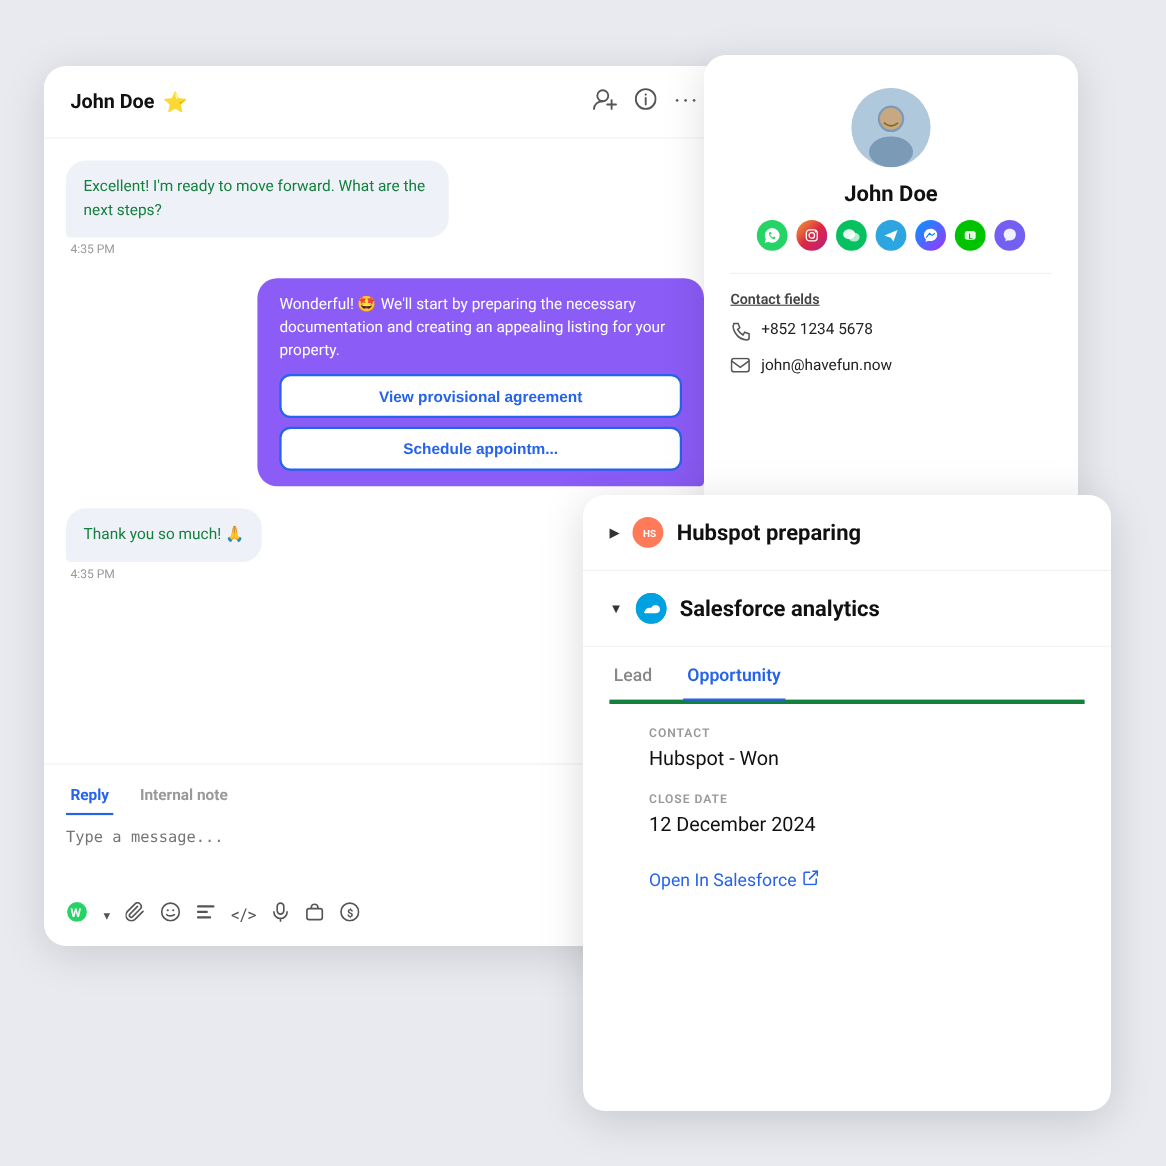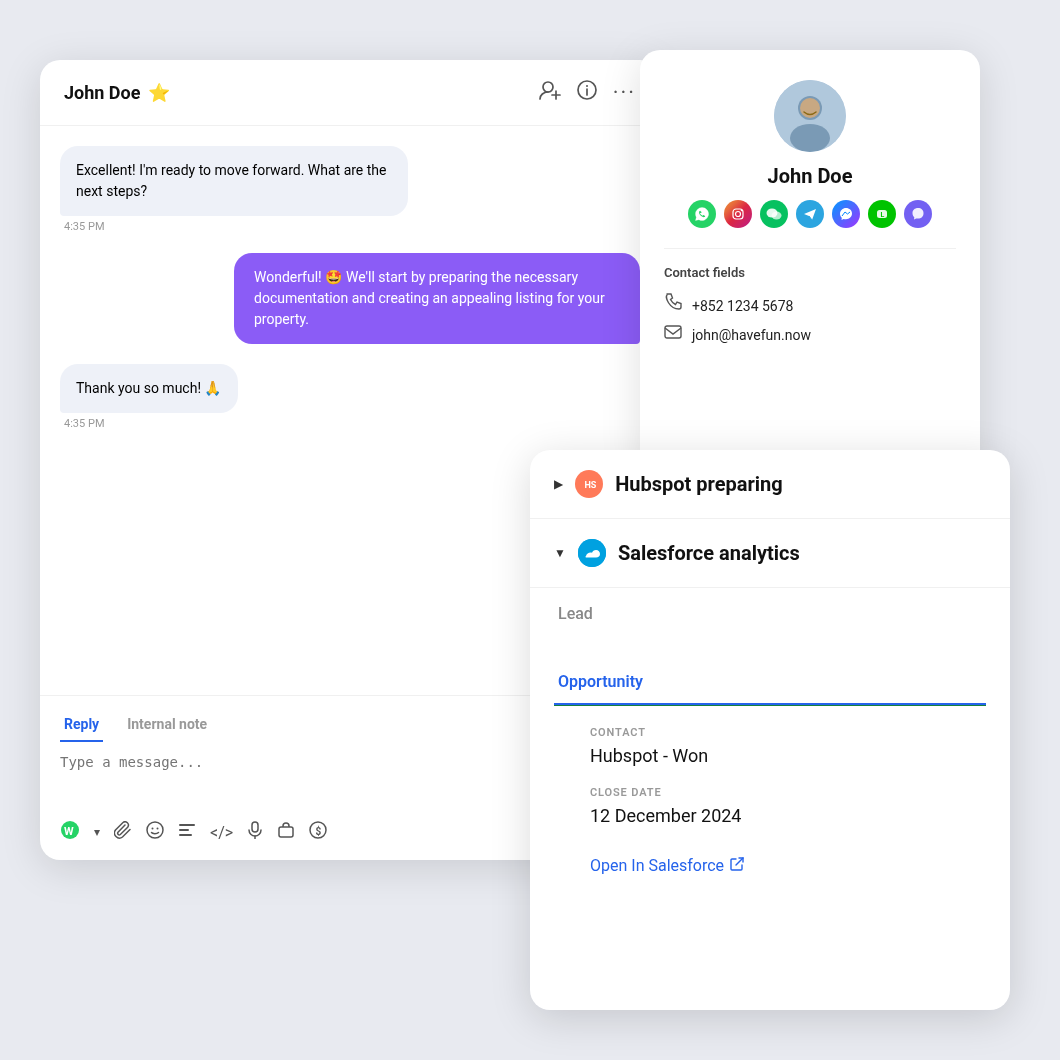--- a/index.html
+++ b/index.html
@@ -83,21 +83,21 @@
     .message-sent {
       align-self: flex-end;
       max-width: 70%;
     }
 
     .bubble-received {
       background: #eef1f8;
       border-radius: 18px 18px 18px 4px;
       padding: 14px 16px;
       font-size: 14px;
-      color: #000000;
+      color: #15803d;
       line-height: 1.5;
     }
 
     .bubble-sent {
       background: #8b5cf6;
       border-radius: 18px 18px 4px 18px;
       padding: 14px 20px;
       font-size: 14px;
       color: #fff;
       line-height: 1.5;
@@ -234,25 +234,26 @@
       background: #f0f0f0;
       margin-bottom: 16px;
     }
 
     .contact-fields-title {
       font-size: 13px;
       font-weight: 600;
       color: #444;
       align-self: flex-start;
       margin-bottom: 12px;
+      text-decoration: underline;
     }
 
     .contact-field {
       display: flex;
-      align-items: flex-end;
+      align-items: flex-start;
       gap: 10px;
       align-self: flex-start;
       margin-bottom: 10px;
     }
 
     .field-icon {
       font-size: 16px;
       color: #666;
     }
 
@@ -311,24 +312,23 @@
       color: #111;
     }
 
     .salesforce-section {
       padding: 0 24px;
     }
 
     .sf-tabs {
       display: flex;
       gap: 24px;
-      border-bottom: 2px solid #15803d;
+      border-bottom: 4px solid #15803d;
       margin-top: 4px;
       margin-bottom: 0;
-      flex-direction: column;
     }
 
     .sf-tab {
       font-size: 16px;
       font-weight: 500;
       color: #888;
       padding: 12px 4px;
       cursor: pointer;
       border-bottom: 2px solid transparent;
       margin-bottom: -1px;
@@ -407,20 +407,24 @@
   <div class="chat-messages">
 
     <div class="message-received">
       <div class="bubble-received">Excellent! I'm ready to move forward. What are the next steps?</div>
       <div class="message-time">4:35 PM</div>
     </div>
 
     <div class="message-sent">
       <div class="bubble-sent">
         <span>Wonderful! 🤩 We'll start by preparing the necessary documentation and creating an appealing listing for your property.</span>
+        <div class="action-buttons">
+          <button class="action-btn">View provisional agreement</button>
+          <button class="action-btn">Schedule appointm...</button>
+        </div>
       </div>
     </div>
 
     <div class="message-received">
       <div class="bubble-received">Thank you so much! 🙏</div>
       <div class="message-time">4:35 PM</div>
     </div>
   </div>
 
   <div class="chat-footer">

